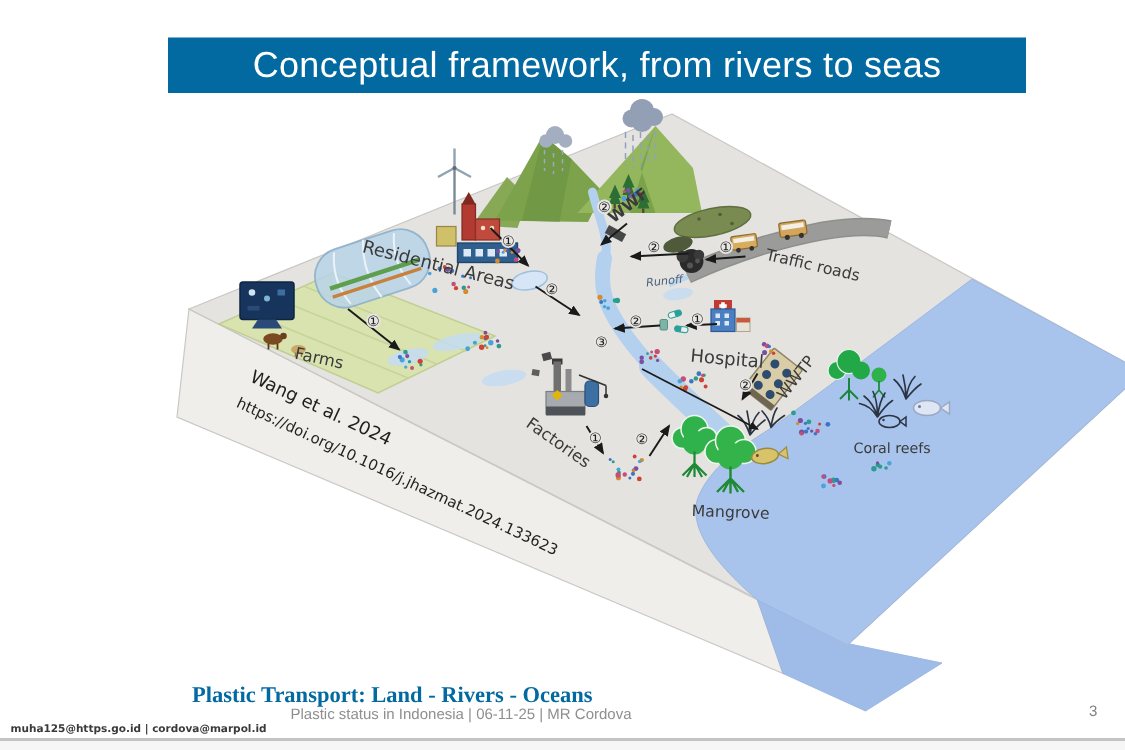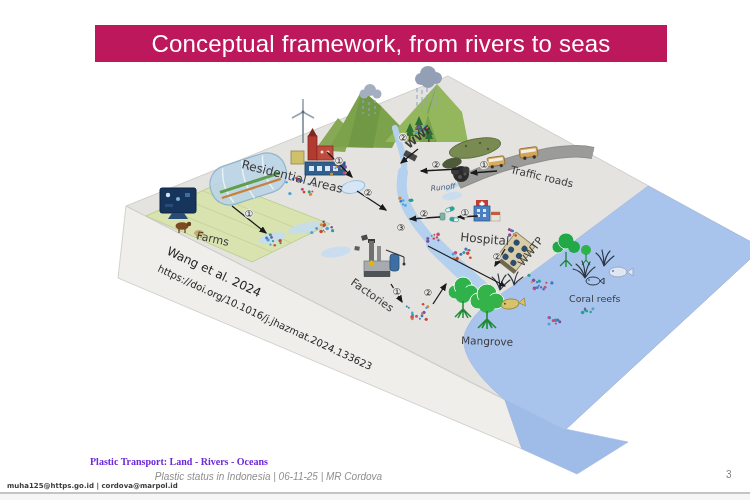--- a/index.html
+++ b/index.html
@@ -2,38 +2,38 @@
 <html><head>
 <meta charset="utf-8">
 <style>
   html,body{margin:0;padding:0;}
   body{width:750px;height:500px;position:relative;overflow:hidden;background:#ffffff;
        font-family:"Liberation Sans",sans-serif;}
   .banner{position:absolute;left:95px;top:25px;width:572px;height:37px;
           display:flex;align-items:center;justify-content:center;}
   .banner span{color:#ffffff;font-size:24px;letter-spacing:.2px;font-weight:500;}
   svg{position:absolute;left:0;top:0;}
-  .caption-bold{position:absolute;left:90px;top:456px;width:305px;text-align:left;
-      font-family:"Liberation Serif",serif;font-weight:700;font-size:10px;color:#6d28d9;}
-  .caption-sub{position:absolute;left:116px;top:471px;width:305px;text-align:center;
-      font-size:10px;color:#8f8f8f;font-style:italic;}
+  .caption-bold{position:absolute;left:90px;top:456px;width:305px;text-align:right;
+      font-family:"Liberation Serif",serif;font-weight:700;font-size:15px;color:#0369a1;}
+  .caption-sub{position:absolute;left:116px;top:471px;width:305px;text-align:right;
+      font-size:10px;color:#8f8f8f;}
   .footer-emails{position:absolute;left:7px;top:482px;font-size:7px;font-weight:700;
       color:#3a3a3a;font-family:"DejaVu Sans",sans-serif;}
   .page-number{position:absolute;left:726px;top:469px;font-size:10px;color:#808080;}
   .footer-line{position:absolute;left:0;top:492px;width:750px;height:1.5px;background:#c4c4c4;}
   .footer-strip{position:absolute;left:0;top:493.5px;width:750px;height:6.5px;background:#f6f6f6;}
   text{font-family:"DejaVu Sans",sans-serif;}
   .lbl{fill:#3a3a3a;}
   .mk{font-size:9.5px;fill:#1f1f1f;paint-order:stroke;stroke:#e7e6e3;stroke-width:2.5px;
       text-anchor:middle;}
 </style>
 </head>
 <body>
 
-<div class="banner" style="background: #be185d;">
+<div class="banner" style="background: #0369a1; margin-left: 17px;">
   <span>Conceptual framework, from rivers to seas</span>
 </div>
 
 <svg width="750" height="500" viewBox="0 0 750 500">
   <defs>
     <marker id="ah" markerWidth="8" markerHeight="8" refX="5" refY="2.5" orient="auto">
       <path d="M0,0 L6,2.5 L0,5 Z" fill="#1a1a1a"></path>
     </marker>
   </defs>
 

